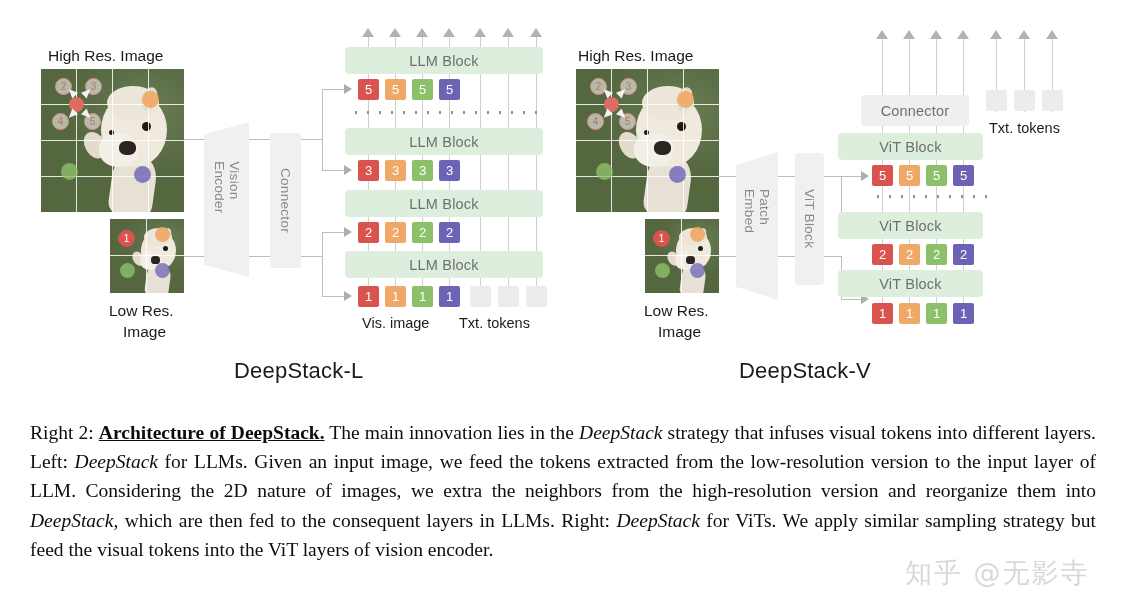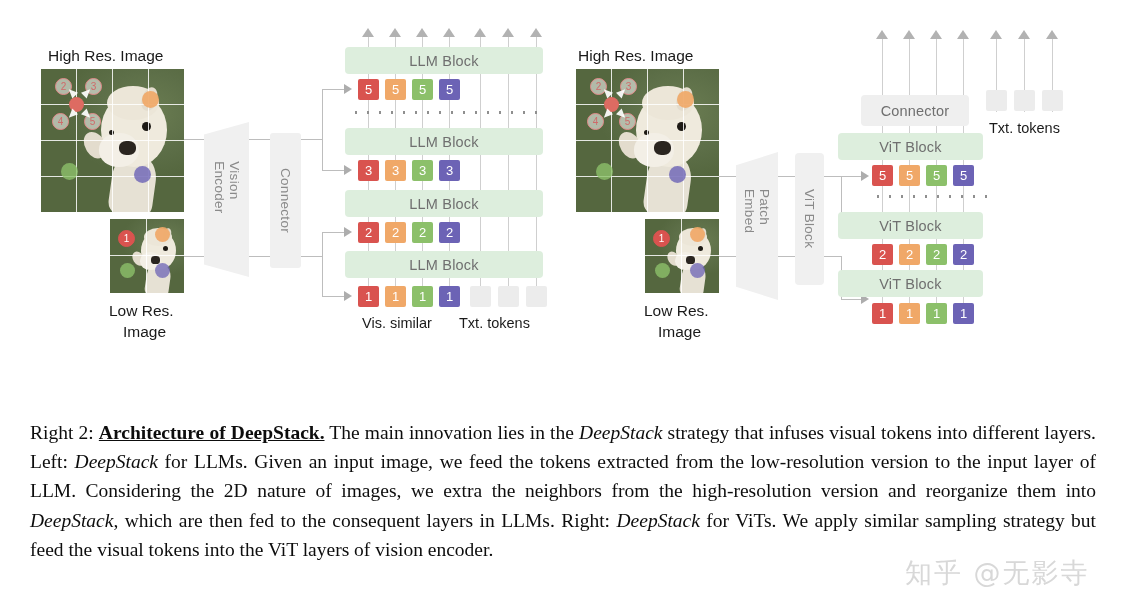--- a/index.html
+++ b/index.html
@@ -204,23 +204,24 @@
   <div class="tok" style="left:439px;top:222px;background:#6c63b5;">2</div>
 
   <div class="tok" style="left:358px;top:286px;background:#d9534f;">1</div>
   <div class="tok" style="left:385px;top:286px;background:#f0a868;">1</div>
   <div class="tok" style="left:412px;top:286px;background:#8cc06a;">1</div>
   <div class="tok" style="left:439px;top:286px;background:#6c63b5;">1</div>
   <div class="tokblank" style="left:470px;top:286px;"></div>
   <div class="tokblank" style="left:498px;top:286px;"></div>
   <div class="tokblank" style="left:526px;top:286px;"></div>
 
-  <div class="lbl small-lbl" style="left:362px;top:315px;">Vis. similar</div>
+  <div class="lbl small-lbl" style="left:362px;top:315px;">Vis. image</div>
   <div class="lbl small-lbl" style="left:459px;top:315px;">Txt. tokens</div>
 
+  <div class="lbl panel-title" style="left:234px;top:358px;">DeepStack-L</div>
 
   <div class="lbl title-lbl" style="left:578px;top:47px;">High Res. Image</div>
 
   <div class="photo" id="hrphoto-r" style="left:576px;top:69px;width:143px;height:143px;">
     <div class="bg"></div>
     <div class="neck" style="left:70px;top:86px;width:44px;height:60px;border-radius:40% 40% 20% 20%;transform:rotate(8deg);"></div>
     <div class="head" style="left:60px;top:24px;width:66px;height:74px;"></div>
     <div class="fluff" style="left:66px;top:17px;width:52px;height:34px;"></div>
     <div class="ear" style="left:44px;top:62px;width:20px;height:28px;transform:rotate(-32deg);"></div>
     <div class="ear" style="left:101px;top:18px;width:15px;height:24px;transform:rotate(18deg);"></div>
@@ -334,20 +335,21 @@
   <div class="tok" style="left:872px;top:244px;background:#d9534f;">2</div>
   <div class="tok" style="left:899px;top:244px;background:#f0a868;">2</div>
   <div class="tok" style="left:926px;top:244px;background:#8cc06a;">2</div>
   <div class="tok" style="left:953px;top:244px;background:#6c63b5;">2</div>
 
   <div class="tok" style="left:872px;top:303px;background:#d9534f;">1</div>
   <div class="tok" style="left:899px;top:303px;background:#f0a868;">1</div>
   <div class="tok" style="left:926px;top:303px;background:#8cc06a;">1</div>
   <div class="tok" style="left:953px;top:303px;background:#6c63b5;">1</div>
 
+  <div class="lbl panel-title" style="left:739px;top:358px;">DeepStack-V</div>
 </div>
 
 <div class="caption">
   <span>Right 2:</span>
   <b>Architecture of DeepStack.</b><span> The main innovation lies in the </span><i>DeepStack</i><span> strategy that infuses visual tokens into different layers. Left: </span><i>DeepStack</i><span> for LLMs. Given an input image, we feed the tokens extracted from the low-resolution version to the input layer of LLM. Considering the 2D nature of images, we extra the neighbors from the high-resolution version and reorganize them into </span><i>DeepStack</i><span>, which are then fed to the consequent layers in LLMs. Right: </span><i>DeepStack</i><span> for ViTs. We apply similar sampling strategy but feed the visual tokens into the ViT layers of vision encoder.</span>
 </div>
 
 <div class="watermark">知乎 @无影寺</div>
 
 </body></html>

